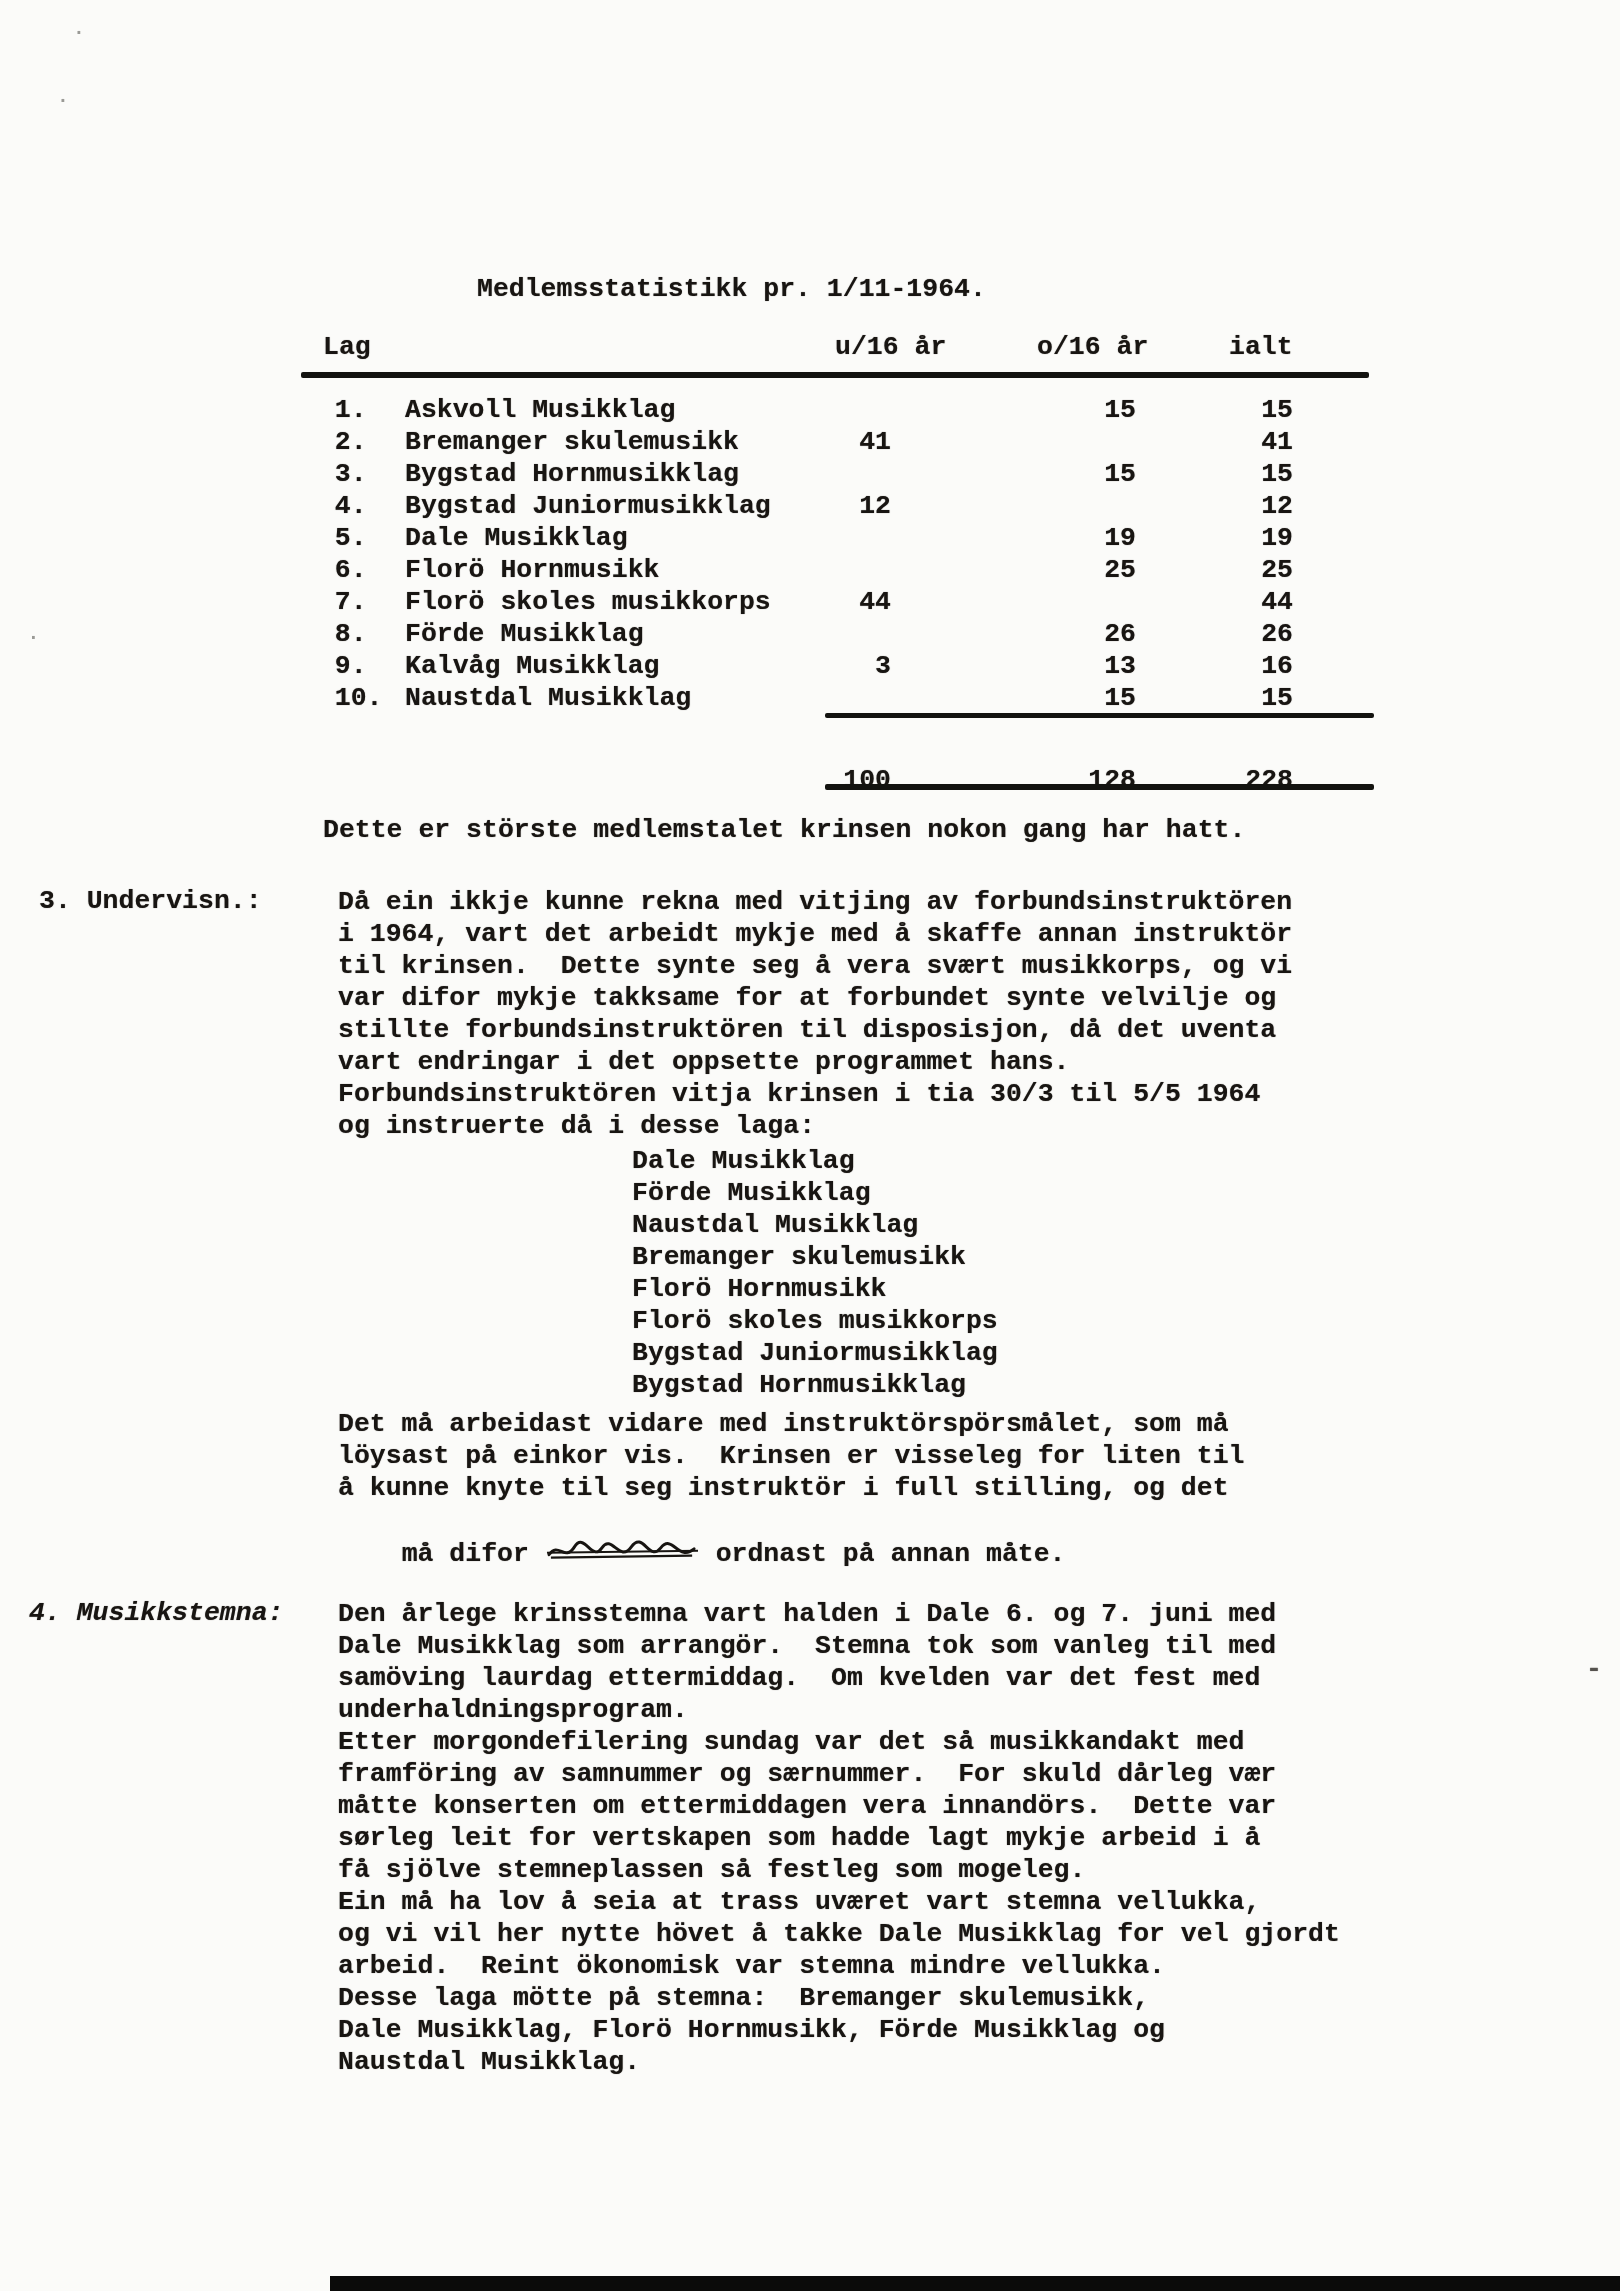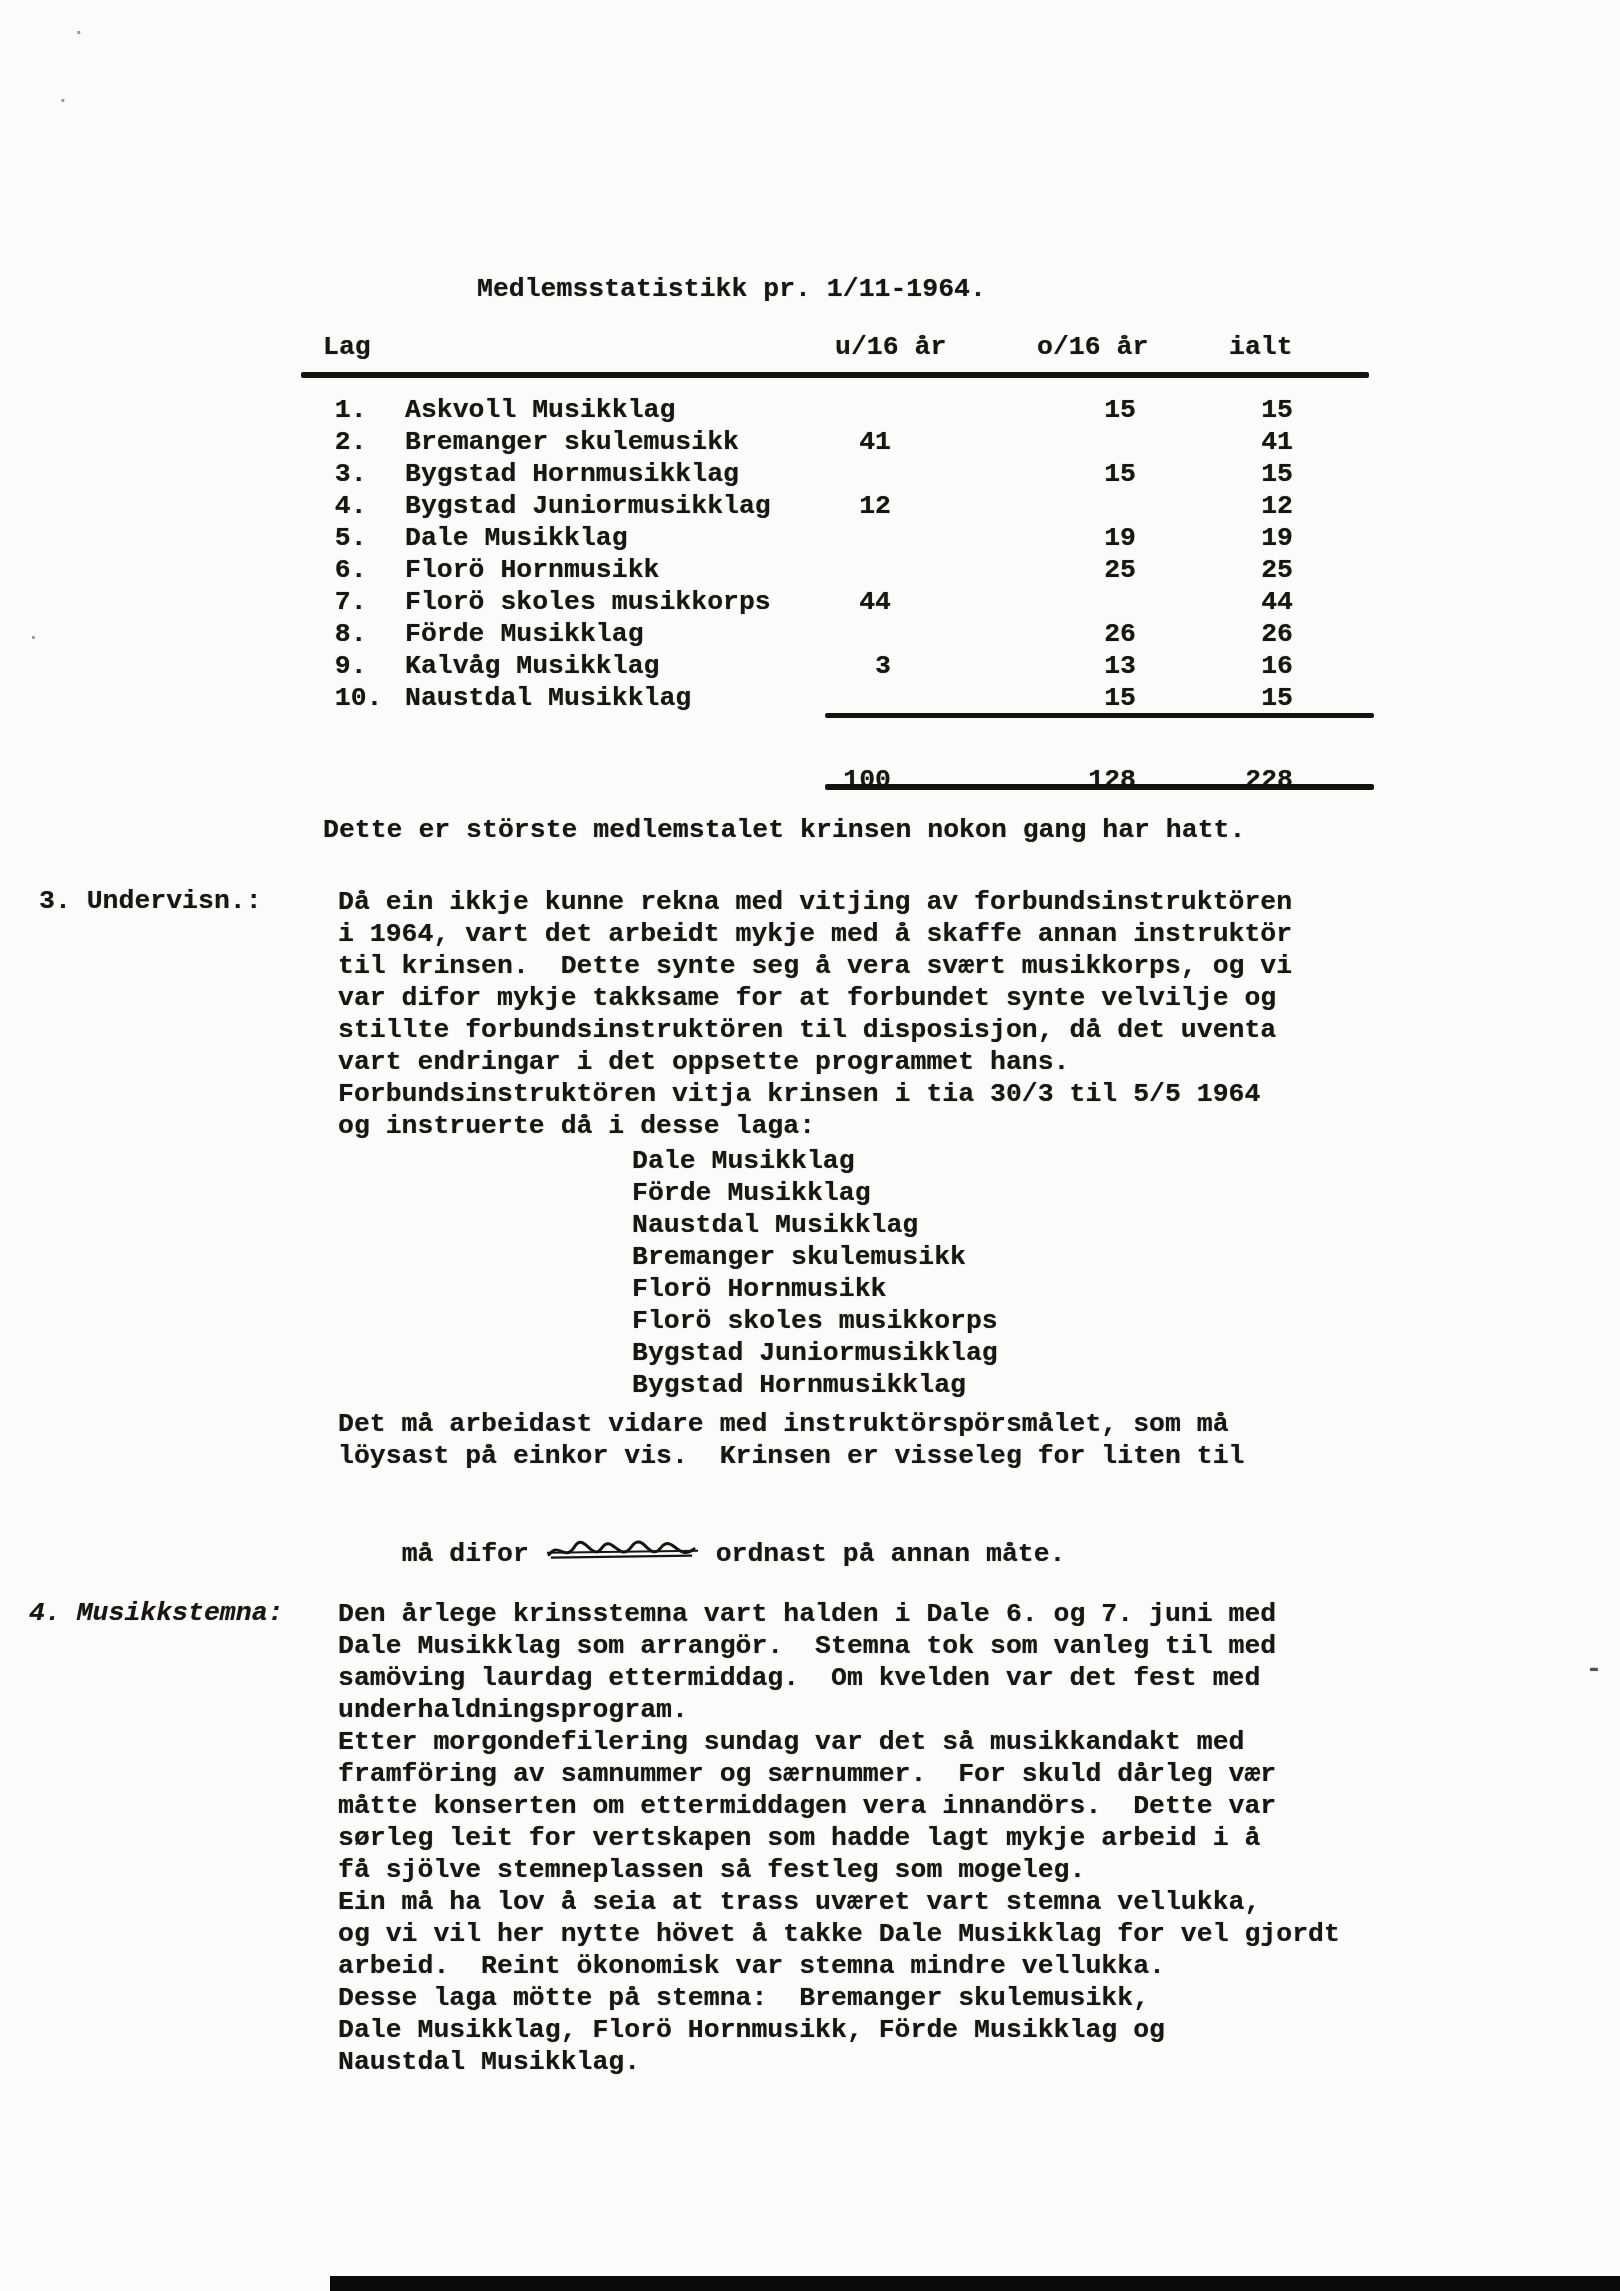--- a/index.html
+++ b/index.html
@@ -178,20 +178,21 @@
       <span class="line">Florö Hornmusikk</span>
       <span class="line">Florö skoles musikkorps</span>
       <span class="line">Bygstad Juniormusikklag</span>
       <span class="line">Bygstad Hornmusikklag</span>
     </div>
 
   <div class="abs" style="left:338px;top:1408px;">
 
   <span class="line">Det må arbeidast vidare med instruktörspörsmålet, som må</span>
       <span class="line">löysast på einkor vis.  Krinsen er visseleg for liten til</span>
+      <span class="line">å kunne knyte til seg instruktör i full stilling, og det</span>
     </div>
   <div class="abs" style="left:338px;top:1506px;height:32px;line-height:32px;white-space:pre;">
     <span>må difor </span><svg class="scribble" viewBox="0 0 158 26">
       <path d="M4 16 C14 2, 20 24, 30 8 S 48 24, 58 9 S 76 25, 88 8 S 106 24, 118 9 S 136 24, 152 10" fill="none" stroke="#181512" stroke-width="3" stroke-linecap="round"></path>
       <path d="M2 14 L156 12 M6 19 L150 17" fill="none" stroke="#181512" stroke-width="2.2"></path>
     </svg><span> ordnast på annan måte.</span>
   </div>
 
   <div class="abs" style="left:29px;top:1598px;white-space:pre;font-style:italic;">4. Musikkstemna:</div>
   <div class="abs" style="left:338px;top:1598px;">

